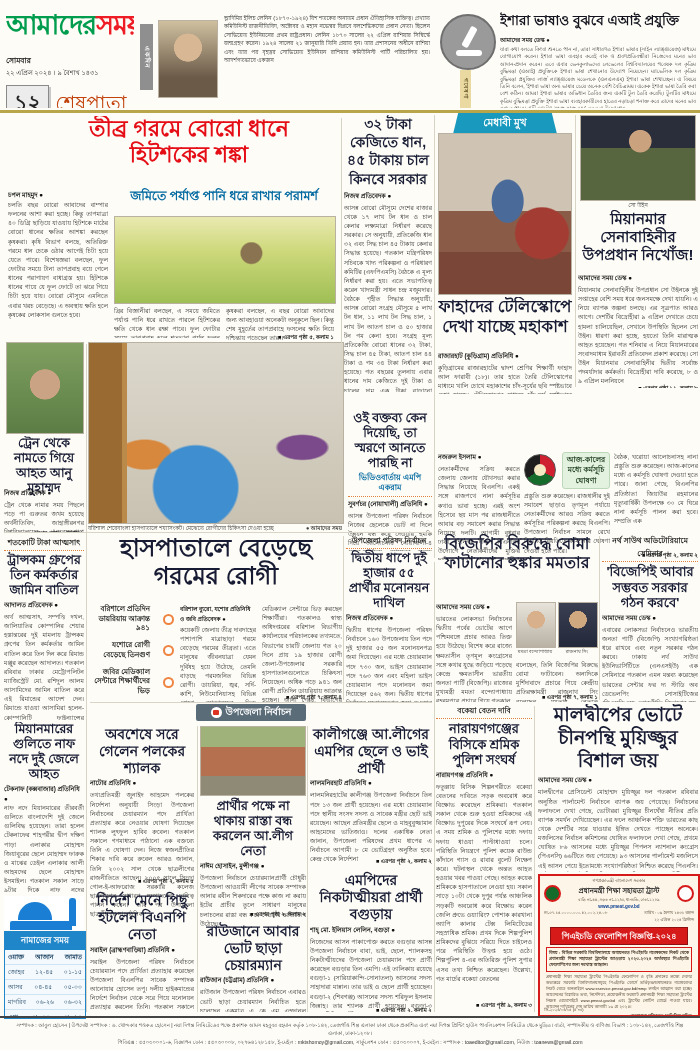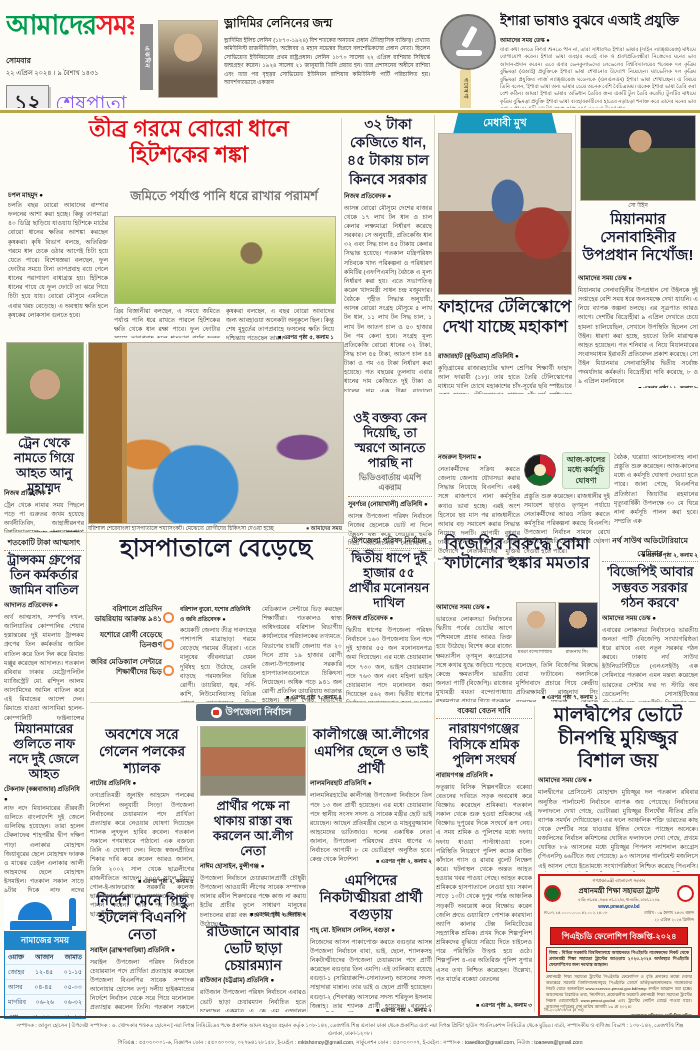--- a/index.html
+++ b/index.html
@@ -6,41 +6,41 @@
   .page{position:relative;width:700px;height:1050px;background:#fdfcf6;margin:0 auto;
         font-family:"Liberation Sans","DejaVu Sans",sans-serif;color:#1c1c1c;overflow:hidden;}
   .abs{position:absolute;overflow:hidden;}
   .hl{color:#171b33;font-weight:700;text-align:center;line-height:1.2;}
   .red{color:#e50e17;}
   .body{font-size:6.1px;line-height:1.5;text-align:justify;color:#2e2e2e;}
   .byline{font-size:6.3px;font-weight:700;color:#101010;margin-bottom:1px;}
   .more{font-size:5.6px;font-weight:700;color:#101010;text-align:right;margin-top:1px;}
   .kicker{font-size:7.6px;font-weight:700;text-align:center;color:#1d1d1d;
           border-bottom:1px dotted #e0813d;padding-bottom:1px;margin-bottom:2px;}
-  .subhl{font-weight:700;text-align:center;color:#737373;line-height:1.3;}
+  .subhl{font-weight:700;text-align:center;color:#0369a1;line-height:1.3;}
   .photo{position:absolute;border:1px solid #b9b2a2;}
   .cap{font-size:5.6px;color:#3c3c3c;}
   .vr{position:absolute;width:1px;background:#d8d4c6;}
   .hr{position:absolute;height:1px;background:#d8d4c6;}
   .vtab{writing-mode:vertical-rl;text-align:center;color:#fff;font-size:6.5px;font-weight:700;letter-spacing:1px;}
   
   .brand{font-size:27px;font-weight:800;letter-spacing:-1px;line-height:1;}
   .pagebox{display:inline-block;border:1px solid #8a8a8a;background:#ececec;
            box-shadow:2px 2px 0 #c9c9c9;padding:1px 7px;font-size:21px;font-weight:700;color:#222;}
-  .pagename{font-size:20px;color:#8b5cf6;font-weight:400;}
+  .pagename{font-size:20px;color:#c2410c;font-weight:400;}
   
   .ribbon{background:#1899bd;color:#fff;font-weight:700;font-size:10.5px;text-align:center;
           padding:2px 0;clip-path:polygon(5% 0,95% 0,100% 100%,0 100%);}
   
   .slate{background:#5a6c78;color:#fff;font-weight:700;font-size:9.5px;display:flex;align-items:center;
          justify-content:center;gap:4px;border-radius:2px;}
   .ballot{width:11px;height:11px;border-radius:50%;background:#fff;position:relative;flex:0 0 auto;}
   .ballot::after{content:"";position:absolute;left:2.5px;top:3px;width:6px;height:5px;background:#d32;border-radius:1px;}
   
-  .bullet{display:flex;align-items:flex-end;justify-content:flex-end;gap:1px;margin-bottom:7px;}
+  .bullet{display:flex;align-items:center;justify-content:flex-end;gap:13px;margin-bottom:7px;}
   .bullet .txt{font-size:7.2px;font-weight:700;text-align:right;color:#222;line-height:1.35;}
   .ring{width:7px;height:7px;border:2px solid #ef8440;border-radius:50%;background:#fff;flex:0 0 auto;margin-top:2px;}
   
   .ptable{border:1px solid #1f86c9;background:#f3f9fd;font-size:6.2px;color:#123a5c;}
   .ptitle{background:#1f86c9;color:#fff;font-weight:700;font-size:8.5px;text-align:center;padding:2px 0;}
   .prow{display:flex;justify-content:space-between;padding:1.5px 3px;border-bottom:1px solid #cfe4f3;}
   .prow span:first-child{text-align:left;}
   .phead{font-weight:700;}
   
   .mosque{position:absolute;background:#fff;}
@@ -81,21 +81,20 @@
     <div style="margin-top:6px;display:flex;align-items:center;gap:6px">
       <span class="pagebox">১২</span>
       <span class="pagename">শেষপাতা</span>
     </div>
   </div>
 
   <div class="abs" style="left:140px;top:14px;width:292px;height:94px">
     <div class="abs vtab" style="left:0;top:10px;width:13px;height:66px;background:#8f8f8f">একদিন</div>
     <div class="photo" style="left:18px;top:6px;width:58px;height:76px;background:radial-gradient(circle at 50% 35%,#d8b894 0 24%,transparent 25%),linear-gradient(#cfc0a0,#6b5a48 75%)"></div>
     <div class="abs" style="left:84px;top:0;width:206px;height:94px">
-      <div style="font-size:12px;font-weight:700;color:#1a1a1a;margin-bottom:2px">ভ্লাদিমির লেনিনের জন্ম</div>
       <div class="body" style="font-size:5.6px;height:74px">ভ্লাদিমির ইলিচ লেনিন (১৮৭০-১৯২৪) বিশ শতকের অন্যতম প্রধান ঐতিহাসিক ব্যক্তিত্ব। প্রখ্যাত কমিউনিস্ট রাজনীতিবিদ, অক্টোবর ও মহান নভেম্বর বিপ্লবে বলশেভিকদের প্রধান নেতা। ছিলেন সোভিয়েত ইউনিয়নের প্রথম রাষ্ট্রপ্রধান। লেনিন ১৮৭০ সালের ২২ এপ্রিল রাশিয়ার সিম্বির্স্কে জন্মগ্রহণ করেন। ১৯২৪ সালের ২১ জানুয়ারি তিনি প্রয়াত হন। তার প্রশাসনের অধীনে রাশিয়া এবং তার পর বৃহত্তর সোভিয়েত ইউনিয়ন রাশিয়ার কমিউনিস্ট পার্টি পরিচালিত হয়। আদর্শগতভাবে একজন</div>
 
     </div>
   </div>
 
   <div class="abs" style="left:436px;top:10px;width:260px;height:98px">
     <div class="scopecirc" style="left:4px;top:4px">
       <div class="scopetube"></div>
         <div class="scopebase"></div>
     </div>
@@ -240,20 +239,21 @@
         <span>এশা</span>
         <span>০৮-০০</span>
         <span>০৮-২০</span>
       </div>
 
   </div>
 
   <div class="abs" style="left:90px;top:534px;width:252px;height:168px">
     <div class="hl" style="font-size:24px;line-height:1.18">
       <div>হাসপাতালে বেড়েছে</div>
+      <div>গরমের রোগী</div>
     </div>
     <div class="abs" style="left:0;top:70px;width:84px;height:98px">
       <div class="bullet">
           <span class="txt">বরিশালে প্রতিদিন ডায়রিয়ায় আক্রান্ত ৯৪১</span>
           <span class="ring"></span>
         </div>
       <div class="bullet">
           <span class="txt">যশোরে রোগী বেড়েছে তিনগুণ</span>
           <span class="ring"></span>
         </div>

